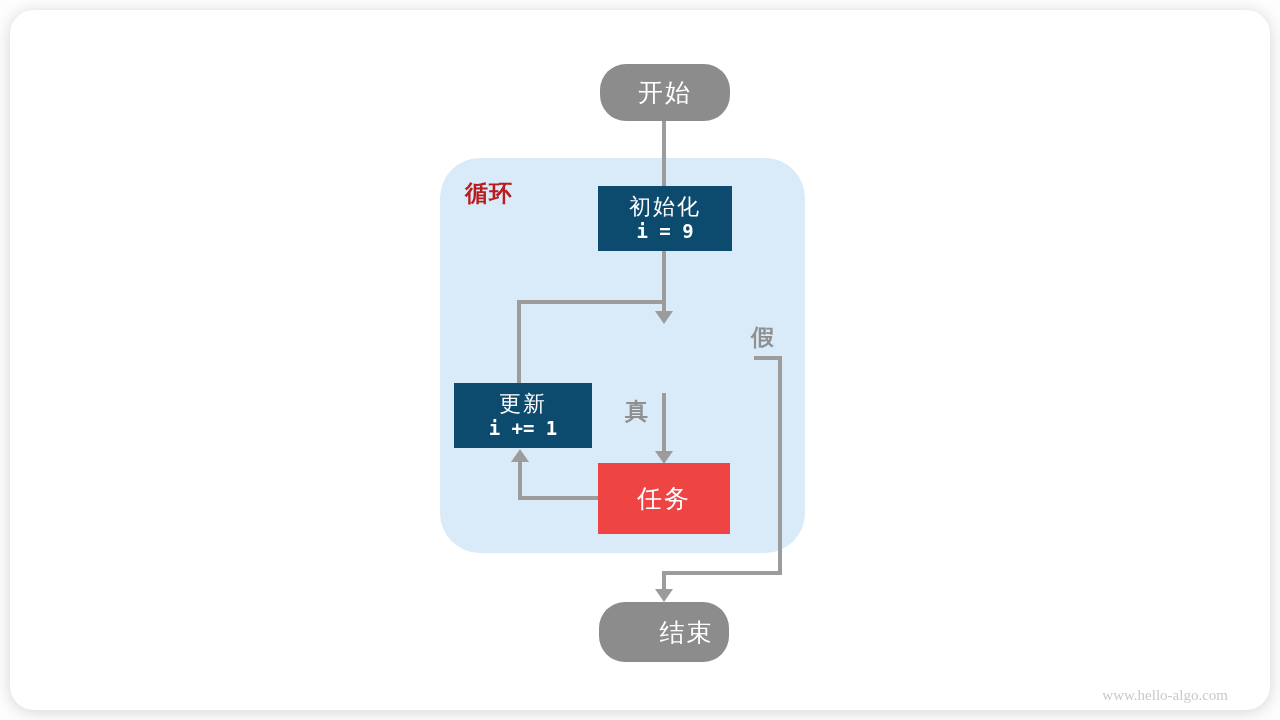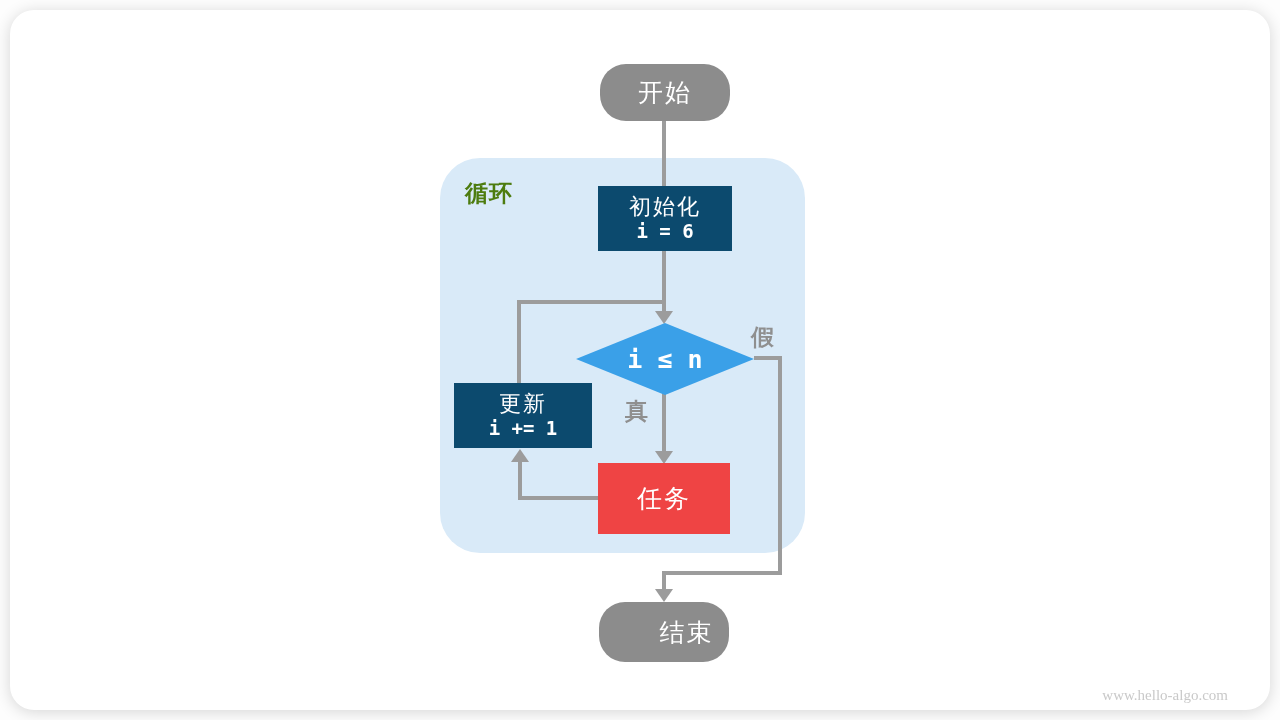--- a/index.html
+++ b/index.html
@@ -12,21 +12,21 @@
   }
   .stage { position: absolute; left: 0; top: 0; width: 100%; height: 100%; }
 
   
   .loop-container {
     position: absolute; left: 430px; top: 148px; width: 365px; height: 395px;
     background: #d9eaf8; border-radius: 40px;
   }
   .loop-label {
     position: absolute; left: 455px; top: 168px;
-    color: #4d7c0f; font-size: 23px; font-weight: bold; letter-spacing: 1px;
+    color: #b91c1c; font-size: 23px; font-weight: bold; letter-spacing: 1px;
   }
 
   
   .node { position: absolute; display: flex; flex-direction: column; align-items: center; justify-content: center; color: #ffffff; text-align: center; }
   .terminal { background: #8c8c8c; border-radius: 26px; font-size: 25px; letter-spacing: 2px; }
   .node-start { left: 590px; top: 54px; width: 130px; height: 57px; }
   .node-end   { left: 589px; top: 592px; width: 130px; height: 60px; padding-left: 45px; }
   .process-blue { background: #0c4a6e; }
   .node-init   { left: 588px; top: 176px; width: 134px; height: 65px; }
   .node-update { left: 444px; top: 373px; width: 138px; height: 65px; }
@@ -99,28 +99,23 @@
     <div class="arrow arrow-down a-into-task"></div>
     <div class="arrow arrow-down a-into-end"></div>
     <div class="arrow arrow-up a-into-update"></div>
 
     <div class="node terminal node-start">
       <span>开始</span>
     </div>
 
     <div class="node process-blue node-init">
       <span class="node-line-zh">初始化</span>
-      <span class="node-line-code">i = 6</span>
+      <span class="node-line-code">i = 9</span>
     </div>
 
-    <div class="diamond-wrap">
-      <div class="diamond">
-        <span class="diamond-text">i ≤ n</span>
-      </div>
-    </div>
 
     <div class="branch-label label-false">假</div>
     <div class="branch-label label-true">真</div>
 
     <div class="node process-blue node-update">
       <span class="node-line-zh">更新</span>
       <span class="node-line-code">i += 1</span>
     </div>
 
     <div class="node node-task">

